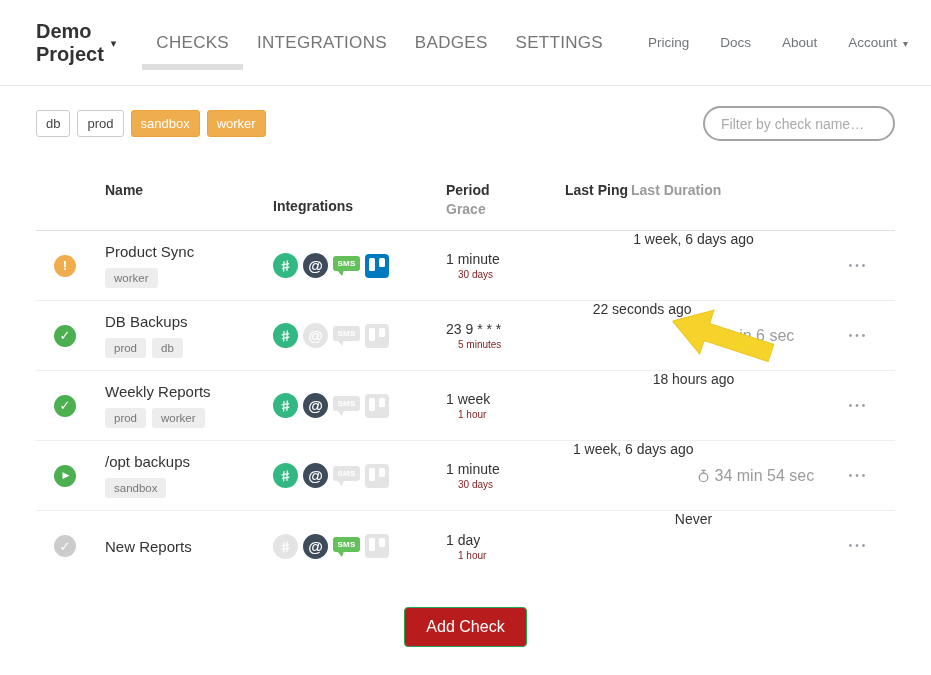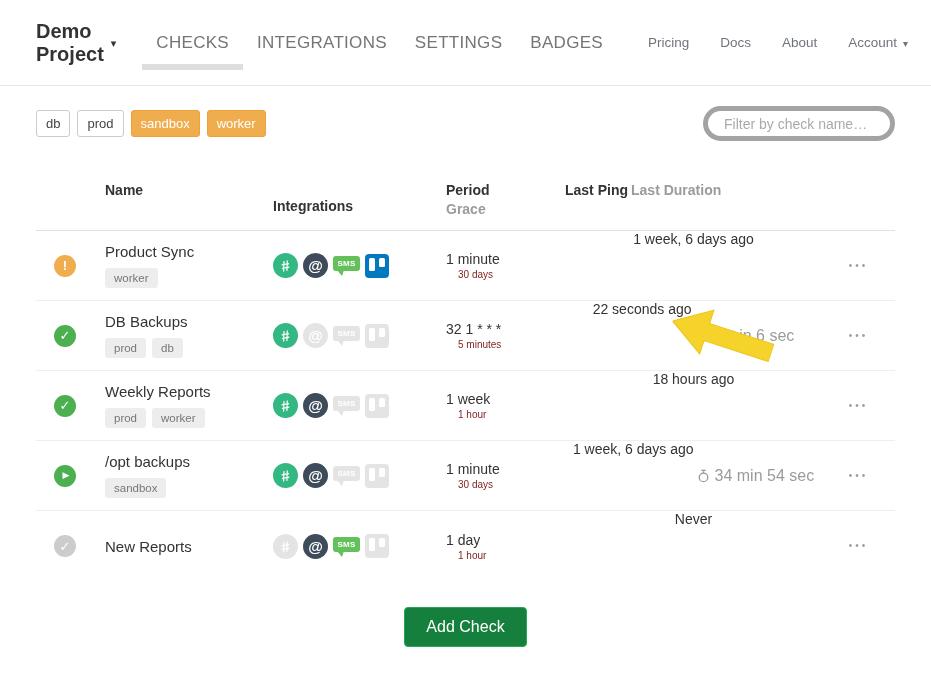--- a/index.html
+++ b/index.html
@@ -45,21 +45,21 @@
   .tag-pills { display: flex; gap: 7px; }
   .tag-pill {
     font-size: 13px; padding: 5px 9px; border-radius: 3px; cursor: pointer;
     border: 1px solid #ccc; background: #fff; color: #444; line-height: 1.2;
   }
   .tag-pill[data-selected="true"] {
     background: #f0ad4e; border-color: #eea236; color: #fff;
   }
   .filter-input {
     margin-left: auto; width: 192px; height: 35px;
-    border: 5px solid #a3a3a3; border-radius: 18px;
+    border: 2px solid #a3a3a3; border-radius: 18px;
     padding: 0 16px; font-size: 14px; color: #333; outline: none;
     font-family: "Liberation Sans", sans-serif;
   }
   .filter-input::placeholder { color: #aaa; }
 
   
   .checks-table { margin: 28px 36px 0 36px; }
   .trow { display: flex; }
   .col-status { flex: 0 0 69px; display: flex; align-items: center; }
   .col-name { flex: 0 0 168px; display: flex; flex-direction: column; justify-content: center; gap: 8px; }
@@ -139,38 +139,38 @@
     line-height: 1; padding: 6px 2px;
   }
 
   .annotation-arrow {
     position: absolute; left: 105px; top: 10px; pointer-events: none;
   }
 
   
   .footer-actions { text-align: center; margin-top: 26px; }
   .add-check-button {
-    background: #15803d; color: #fff; border: 1px solid #26a552;
+    background: #b91c1c; color: #fff; border: 1px solid #26a552;
     font-size: 16px; padding: 10px 21px; border-radius: 4px; cursor: pointer;
     font-family: "Liberation Sans", sans-serif;
   }
 </style>
 </head>
 <body>
 
 <div class="navbar">
   <div class="project-switcher">
     <span>Demo Project</span>
     <span class="caret">▾</span>
   </div>
   <div class="nav-tabs">
     <div class="nav-tab active">CHECKS</div>
     <div class="nav-tab">INTEGRATIONS</div>
+    <div class="nav-tab">BADGES</div>
     <div class="nav-tab">SETTINGS</div>
-    <div class="nav-tab">BADGES</div>
   </div>
   <div class="nav-right">
     <span class="nav-link">Pricing</span>
     <span class="nav-link">Docs</span>
     <span class="nav-link">About</span>
     <span class="nav-link">
       <span>Account</span>
       <span class="caret">▾</span>
     </span>
   </div>
@@ -246,21 +246,21 @@
         <span class="row-tag">db</span>
       </span>
     </div>
     <div class="col-integrations">
       <span class="integration icon-slack" data-active="true">#</span>
       <span class="integration icon-email" data-active="false">@</span>
       <span class="integration icon-sms" data-active="false">SMS</span>
       <span class="integration icon-trello" data-active="false"></span>
     </div>
     <div class="col-period">
-      <span class="period-main">32 1 * * *</span>
+      <span class="period-main">23 9 * * *</span>
       <span class="period-sub">5 minutes</span>
     </div>
     <div class="col-lastping">
       <span class="lastping-main">22 seconds ago</span>
       <span class="lastping-sub">
         <svg width="13" height="14" viewBox="0 0 14 15">
           <circle cx="7" cy="9" r="4.6" fill="none" stroke="#999" stroke-width="1.4"></circle>
           <line x1="7" y1="2.4" x2="7" y2="4.4" stroke="#999" stroke-width="1.4"></line>
           <line x1="4.6" y1="1.4" x2="9.4" y2="1.4" stroke="#999" stroke-width="1.4"></line>
         </svg>

